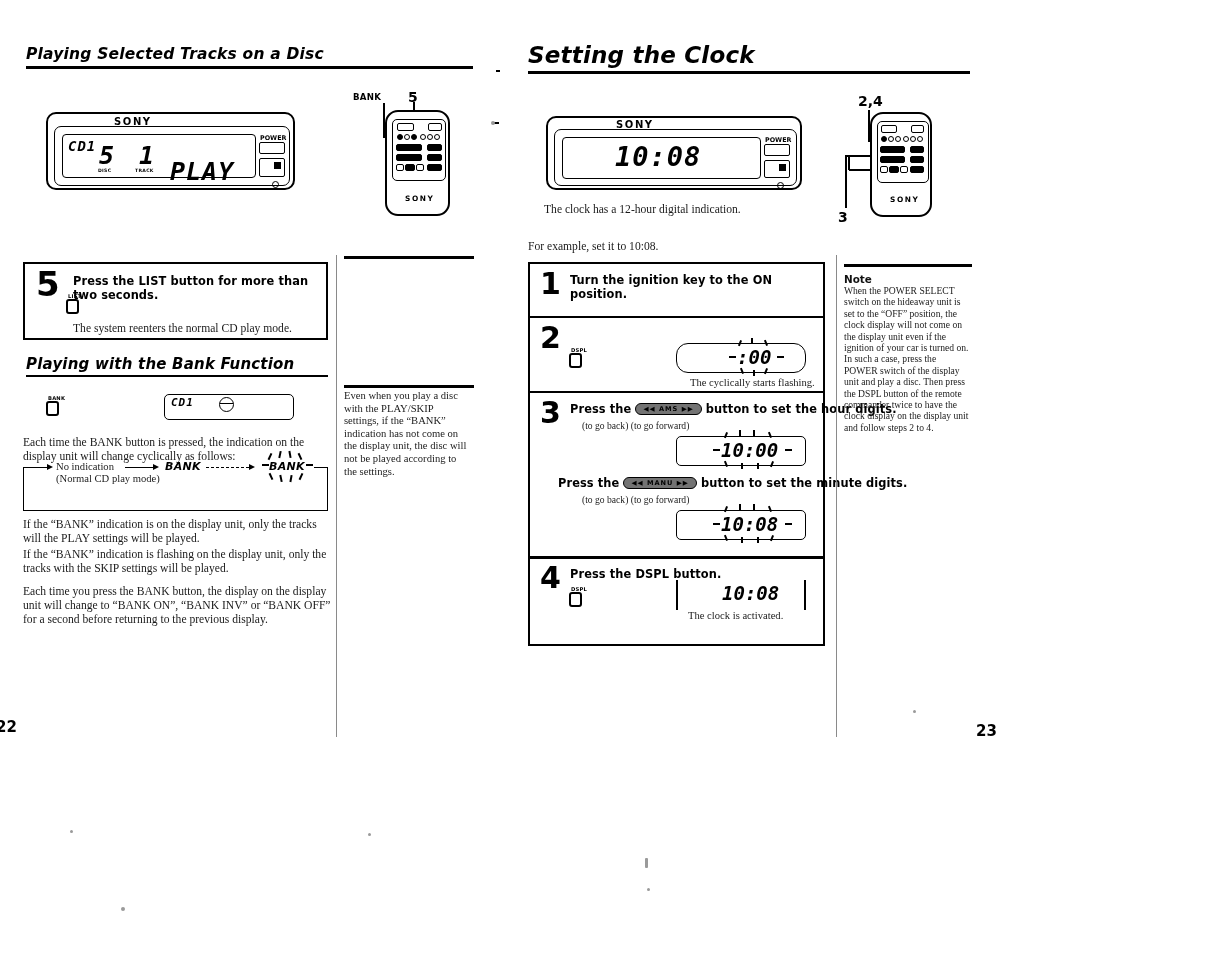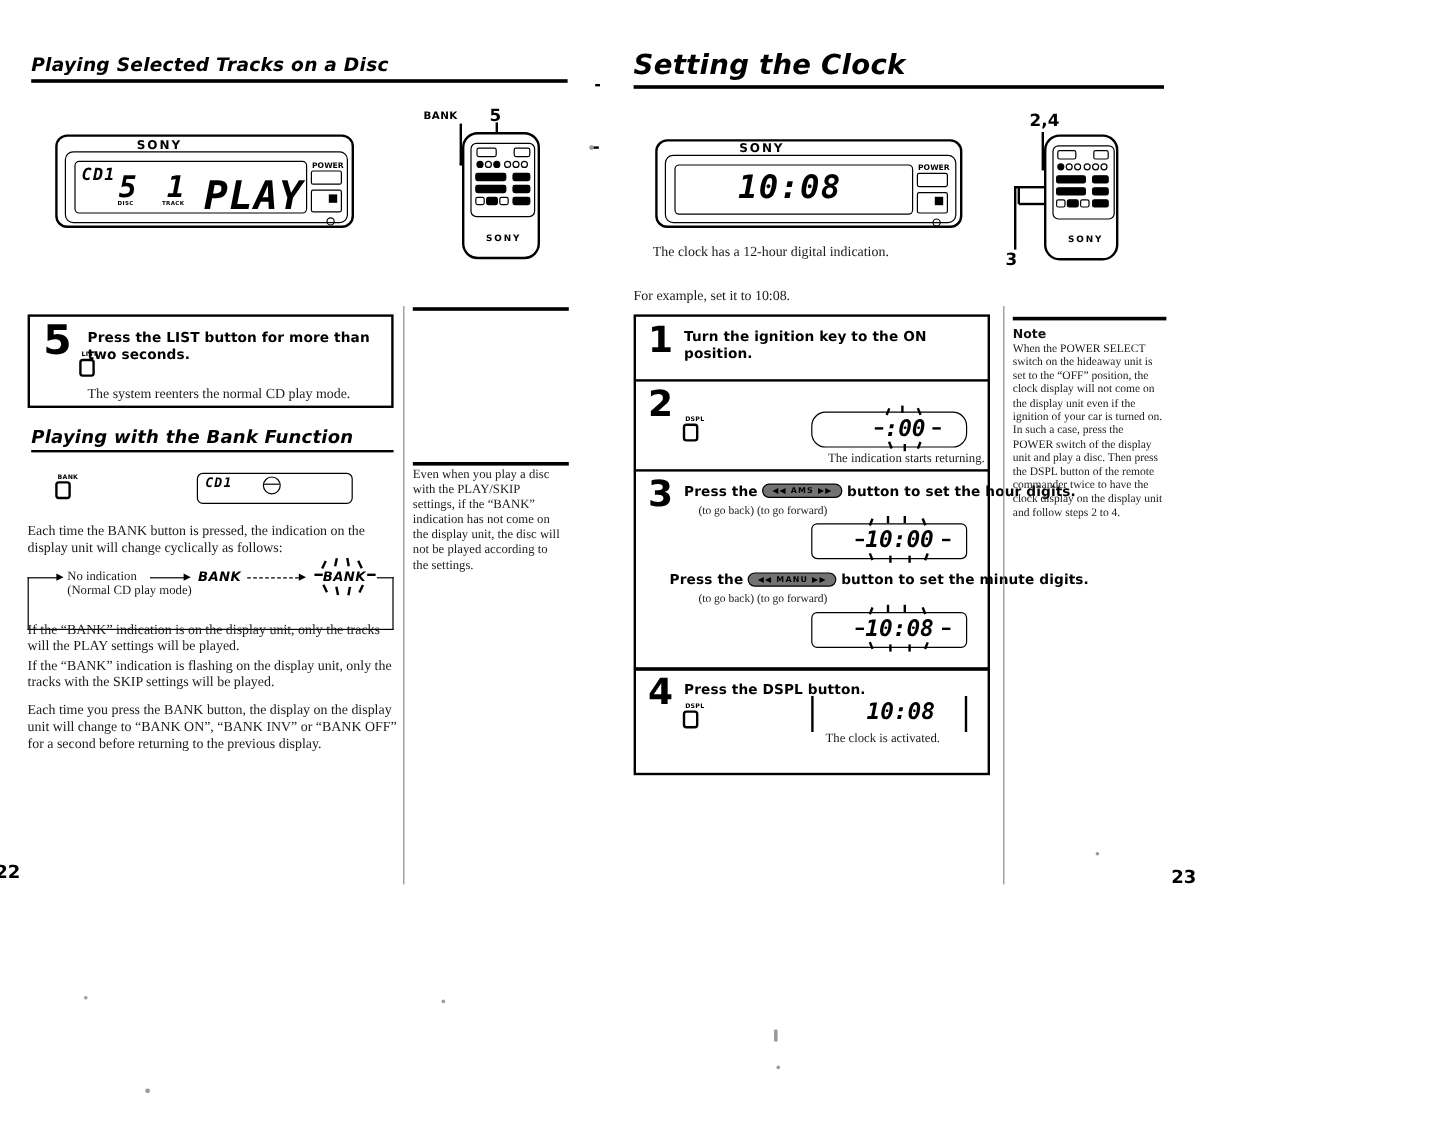--- a/index.html
+++ b/index.html
@@ -98,21 +98,21 @@
 
   <div class="abs unit-outer" style="left:46px;top:112px;width:249px;height:78px;">
     <div class="unit-inner" style="left:6px;top:12px;width:236px;height:60px;"></div>
     <div class="abs sonylogo" style="left:66px;top:2px;">SONY</div>
     <div class="lcd" style="left:14px;top:20px;width:194px;height:44px;">
       <div class="abs seg" style="left:5px;top:3px;font-size:14px;">CD1</div>
       <div class="abs seg" style="left:36px;top:6px;font-size:25px;">5</div>
       <div class="abs tinylbl" style="left:35px;top:33px;">DISC</div>
       <div class="abs seg" style="left:76px;top:6px;font-size:25px;">1</div>
       <div class="abs tinylbl" style="left:72px;top:33px;">TRACK</div>
-      <div class="abs seg" style="left:107px;top:8px;font-size:33px;">PLAY</div>
+      <div class="abs seg" style="left:107px;top:22px;font-size:25px;">PLAY</div>
     </div>
     <div class="abs pwrlabel" style="left:212px;top:20px;">POWER</div>
     <div class="btnbox" style="left:211px;top:28px;width:26px;height:12px;"></div>
     <div class="btnbox" style="left:211px;top:44px;width:26px;height:19px;">
       <div class="abs" style="left:14px;top:3px;width:7px;height:7px;background:#000;"></div>
     </div>
     <div class="abs" style="left:224px;top:67px;width:5px;height:5px;border:1.2px solid #000;border-radius:50%;"></div>
   </div>
 
   <div class="abs callnum" style="left:408px;top:88px;">
@@ -159,21 +159,21 @@
   <div class="pbtn" style="left:46px;top:401px;"></div>
   <div class="abs minilcd" style="left:164px;top:394px;width:130px;height:26px;">
     <div class="abs seg" style="left:6px;top:1px;font-size:11px;">CD1</div>
     <div class="abs" style="left:54px;top:2px;width:13px;height:13px;border:1.6px solid #000;border-radius:50%;">
       <div class="abs" style="left:0px;top:4.6px;width:13px;height:1.8px;background:#000;"></div>
     </div>
   </div>
 
   <div class="abs txt t12" style="left:23px;top:436px;width:305px;">Each time the BANK button is pressed, the indication on the display unit will change cyclically as follows:</div>
 
-  <div class="abs" style="left:23px;top:479px;width:305px;height:50px;">
+  <div class="abs" style="left:23px;top:465px;width:305px;height:50px;">
     <div class="cyc-vline" style="left:0px;top:2px;height:44px;"></div>
     <div class="cyc-line" style="left:0px;top:2px;width:25px;"></div>
     <div class="arrowr" style="left:24px;top:-1.5px;"></div>
     <div class="abs txt t11" style="left:33px;top:-4px;">No indication</div>
     <div class="abs txt t11" style="left:33px;top:8px;">(Normal CD play mode)</div>
     <div class="cyc-line" style="left:102px;top:2px;width:29px;"></div>
     <div class="arrowr" style="left:130px;top:-1.5px;"></div>
     <div class="abs bankword" style="left:142px;top:-5px;">BANK</div>
     <div class="dashline" style="left:183px;top:2px;width:43px;"></div>
     <div class="arrowr" style="left:226px;top:-1.5px;"></div>
@@ -277,21 +277,21 @@
       <div class="abs flashdigits" style="left:60px;top:2px;font-size:19px;">:00</div>
       <div class="tick" style="left:52px;top:12px;width:7px;height:1.6px;"></div>
       <div class="tick" style="left:100px;top:12px;width:7px;height:1.6px;"></div>
       <div class="tick" style="left:62px;top:-4px;width:1.6px;height:6px;transform:rotate(22deg);"></div>
       <div class="tick" style="left:74px;top:-6px;width:1.6px;height:6px;"></div>
       <div class="tick" style="left:88px;top:-4px;width:1.6px;height:6px;transform:rotate(-22deg);"></div>
       <div class="tick" style="left:64px;top:24px;width:1.6px;height:6px;transform:rotate(-22deg);"></div>
       <div class="tick" style="left:76px;top:26px;width:1.6px;height:6px;"></div>
       <div class="tick" style="left:88px;top:24px;width:1.6px;height:6px;transform:rotate(22deg);"></div>
     </div>
-    <div class="abs txt t11" style="left:162px;top:60px;">The indication starts returning.</div>
+    <div class="abs txt t11" style="left:162px;top:60px;">The cyclically starts flashing.</div>
   </div>
   <div class="abs rule" style="left:529px;top:391px;width:295px;height:1.8px;"></div>
 
   <div class="abs" style="left:528px;top:392px;width:297px;height:164px;">
     <div class="abs stepnum" style="left:12px;top:7px;">3</div>
 
     <div class="abs steptxt" style="left:42px;top:10px;width:252px;white-space:nowrap;">
       <span>Press the</span>
       <span class="keycap">◀◀ AMS ▶▶</span>
       <span>button to set the hour digits.</span>

